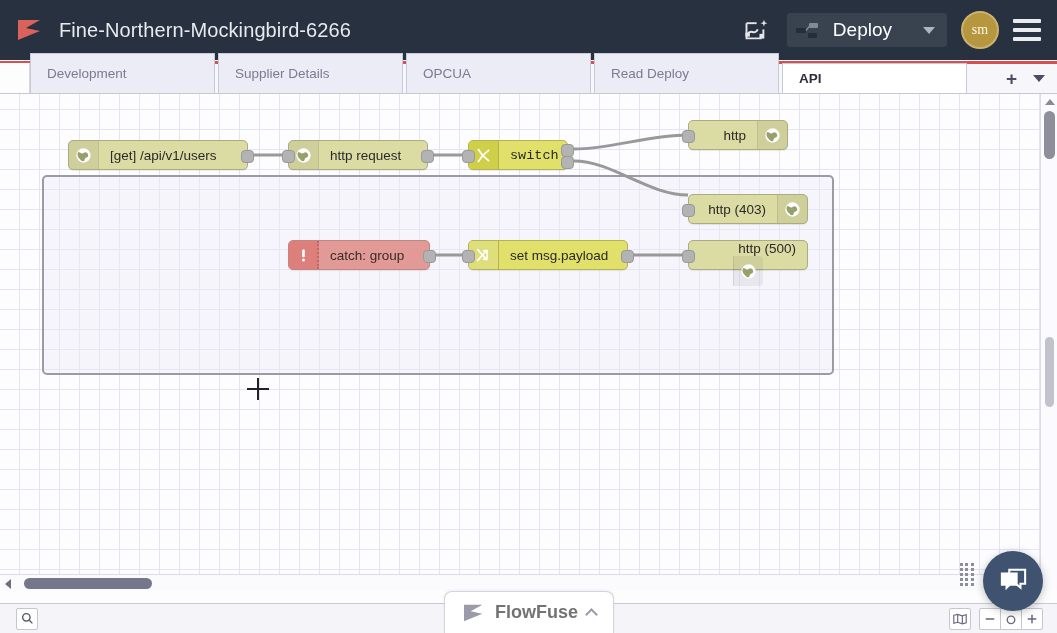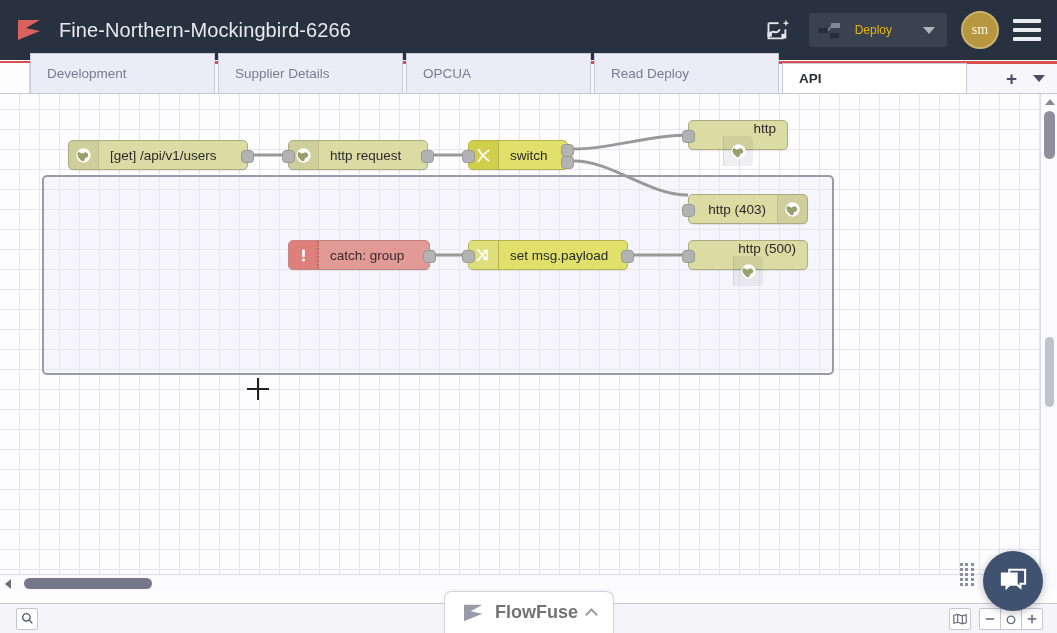--- a/index.html
+++ b/index.html
@@ -35,21 +35,21 @@
     width: 34px; height: 34px; display: flex; align-items: center;
     justify-content: center; cursor: pointer;
   }
   .deploy-btn {
     display: flex; align-items: center; height: 34px;
     background: #39424f; border-radius: 3px; padding: 0 4px 0 8px;
     cursor: default; min-width: 133px;
   }
   .deploy-icon { width: 30px; height: 20px; position: relative; opacity: .75; }
   .deploy-label {
-    color: #eab308; font-size: 12px; margin: 0 31px 0 8px;
+    color: #ffffff; font-size: 19px; margin: 0 31px 0 8px;
   }
   .deploy-caret {
     width: 0; height: 0; border-left: 6px solid transparent;
     border-right: 6px solid transparent; border-top: 7px solid #aeb5bf;
     margin-right: 8px;
   }
   .avatar {
     width: 38px; height: 38px; border-radius: 50%;
     background: #b6973f;
     border: 2px solid #cbb36e;
@@ -345,35 +345,35 @@
           <svg width="17" height="17" viewBox="0 0 20 20">
             <circle cx="10" cy="10" r="8.4" fill="#fff"></circle>
             <path d="M4 6c2 .4 3 2 5 1.6s2-1.8 4-1.2 3 2.6 2.4 4.6-2.6 1-3.6 2.4-.4 3.4-2.4 3.4-3-2-4.4-3.2S2.6 9 3 7.6z" fill="#97a06a"></path>
           </svg>
         </div>
         <div class="label">http request</div>
         <div class="port in"></div>
         <div class="port out"></div>
       </div>
 
-      <div class="node switch-node" style="left:468px; top:46px; width:100px;">
+      <div class="node switch-node" style="left:468px; top:46px; width:100px;font-family:Liberation Mono, monospace;">
         <div class="nicon">
           <svg width="17" height="17" viewBox="0 0 20 20" stroke="#fff" stroke-width="2" fill="none" stroke-linecap="round">
             <path d="M4 3 L9 10 L4 17"></path>
             <path d="M9 10 L16 4"></path>
             <path d="M9 10 L16 16"></path>
           </svg>
         </div>
         <div class="label">switch</div>
         <div class="port in"></div>
         <div class="port out" style="top:3px;"></div>
         <div class="port out" style="top:15px;"></div>
       </div>
 
-      <div class="node" style="left:688px; top:26px; width:100px;flex-direction:column;">
+      <div class="node" style="left:688px; top:26px; width:100px;">
         <div class="label" style="margin-left:auto;">http</div>
         <div class="nicon right">
           <svg width="17" height="17" viewBox="0 0 20 20">
             <circle cx="10" cy="10" r="8.4" fill="#fff"></circle>
             <path d="M4 6c2 .4 3 2 5 1.6s2-1.8 4-1.2 3 2.6 2.4 4.6-2.6 1-3.6 2.4-.4 3.4-2.4 3.4-3-2-4.4-3.2S2.6 9 3 7.6z" fill="#97a06a"></path>
           </svg>
         </div>
         <div class="port in"></div>
       </div>
 

